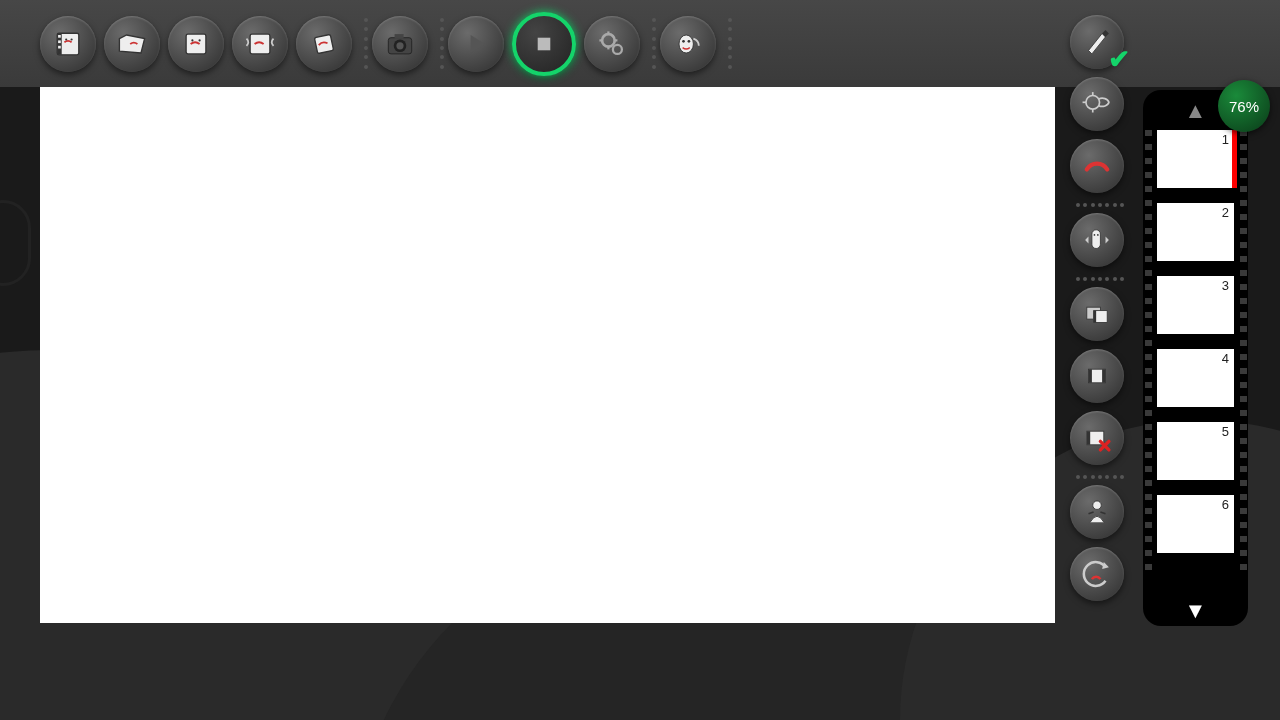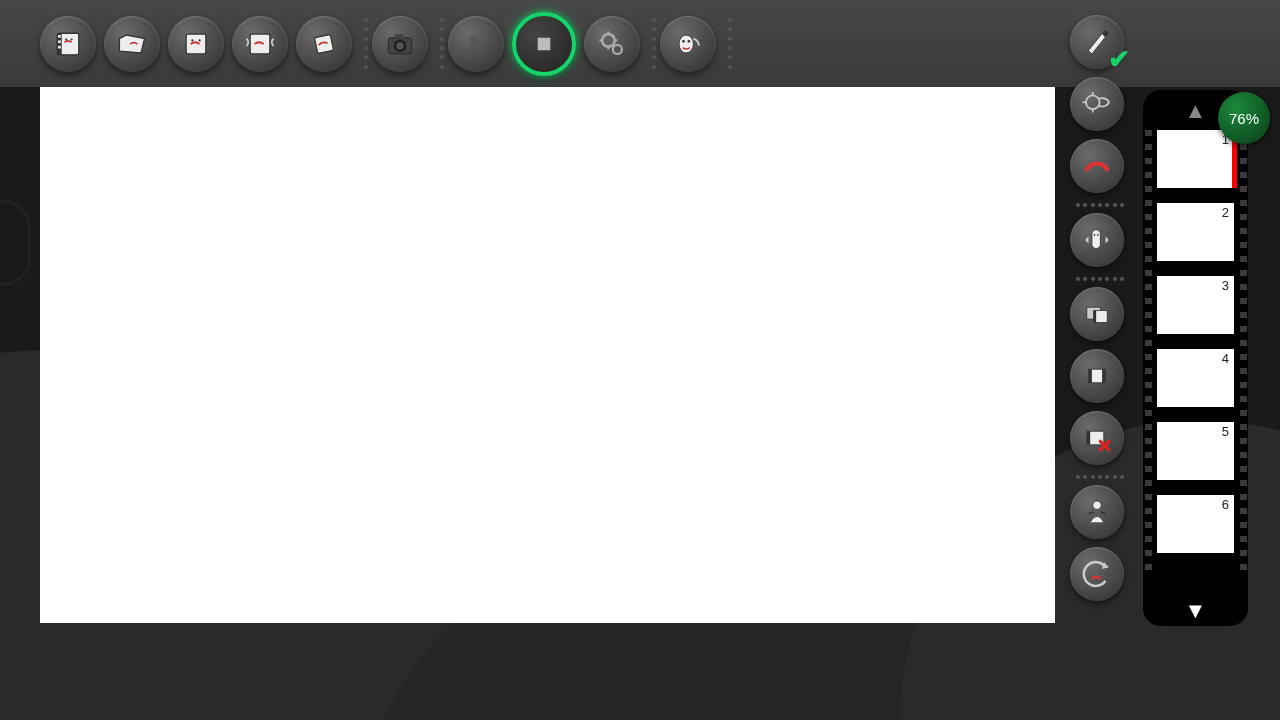--- a/index.html
+++ b/index.html
@@ -31,21 +31,21 @@
 .filmtrack{flex:1;width:100%;position:relative;overflow:hidden}
 .perfs{position:absolute;top:0;bottom:0;width:10px;display:flex;flex-direction:column}
 .perfs.left{left:0}
 .perfs.right{right:0}
 .perfs i{display:block;width:7px;height:6px;background:#3a3a3a;margin:4px 2px}
 .frames{position:absolute;left:14px;right:14px;top:4px;display:flex;flex-direction:column;gap:15px}
 .frame{width:100%;height:58px;background:#fff;position:relative;cursor:pointer}
 .frame span{position:absolute;top:2px;right:5px;font-size:13px;color:#222}
 .frame.sel{box-shadow:0 0 0 2px #000}
 .frame.sel::after{content:"";position:absolute;right:-3px;top:0;bottom:0;width:5px;background:red}
-.battery{position:absolute;top:92px;right:10px;width:52px;height:52px;border-radius:50%;background:radial-gradient(circle at 35% 30%,#1a8a3a,#0a3a18);color:#fff;display:flex;align-items:center;justify-content:center;font-size:15px;z-index:7;box-shadow:0 2px 6px rgba(0,0,0,.6)}
+.battery{position:absolute;top:80px;right:10px;width:52px;height:52px;border-radius:50%;background:radial-gradient(circle at 35% 30%,#1a8a3a,#0a3a18);color:#fff;display:flex;align-items:center;justify-content:center;font-size:15px;z-index:7;box-shadow:0 2px 6px rgba(0,0,0,.6)}
 .swoosh{position:absolute;border-radius:50%;background:#2a2a2a}
 </style>
 </head>
 <body>
 
 <div class="app">
   <div class="bgswirl">
     <div class="swoosh" style="width:900px;height:900px;left:-400px;top:350px;transform:rotate(20deg)"></div>
     <div class="swoosh" style="width:700px;height:700px;left:350px;top:520px;background:#252525"></div>
     <div class="swoosh" style="width:600px;height:600px;left:900px;top:420px"></div>

